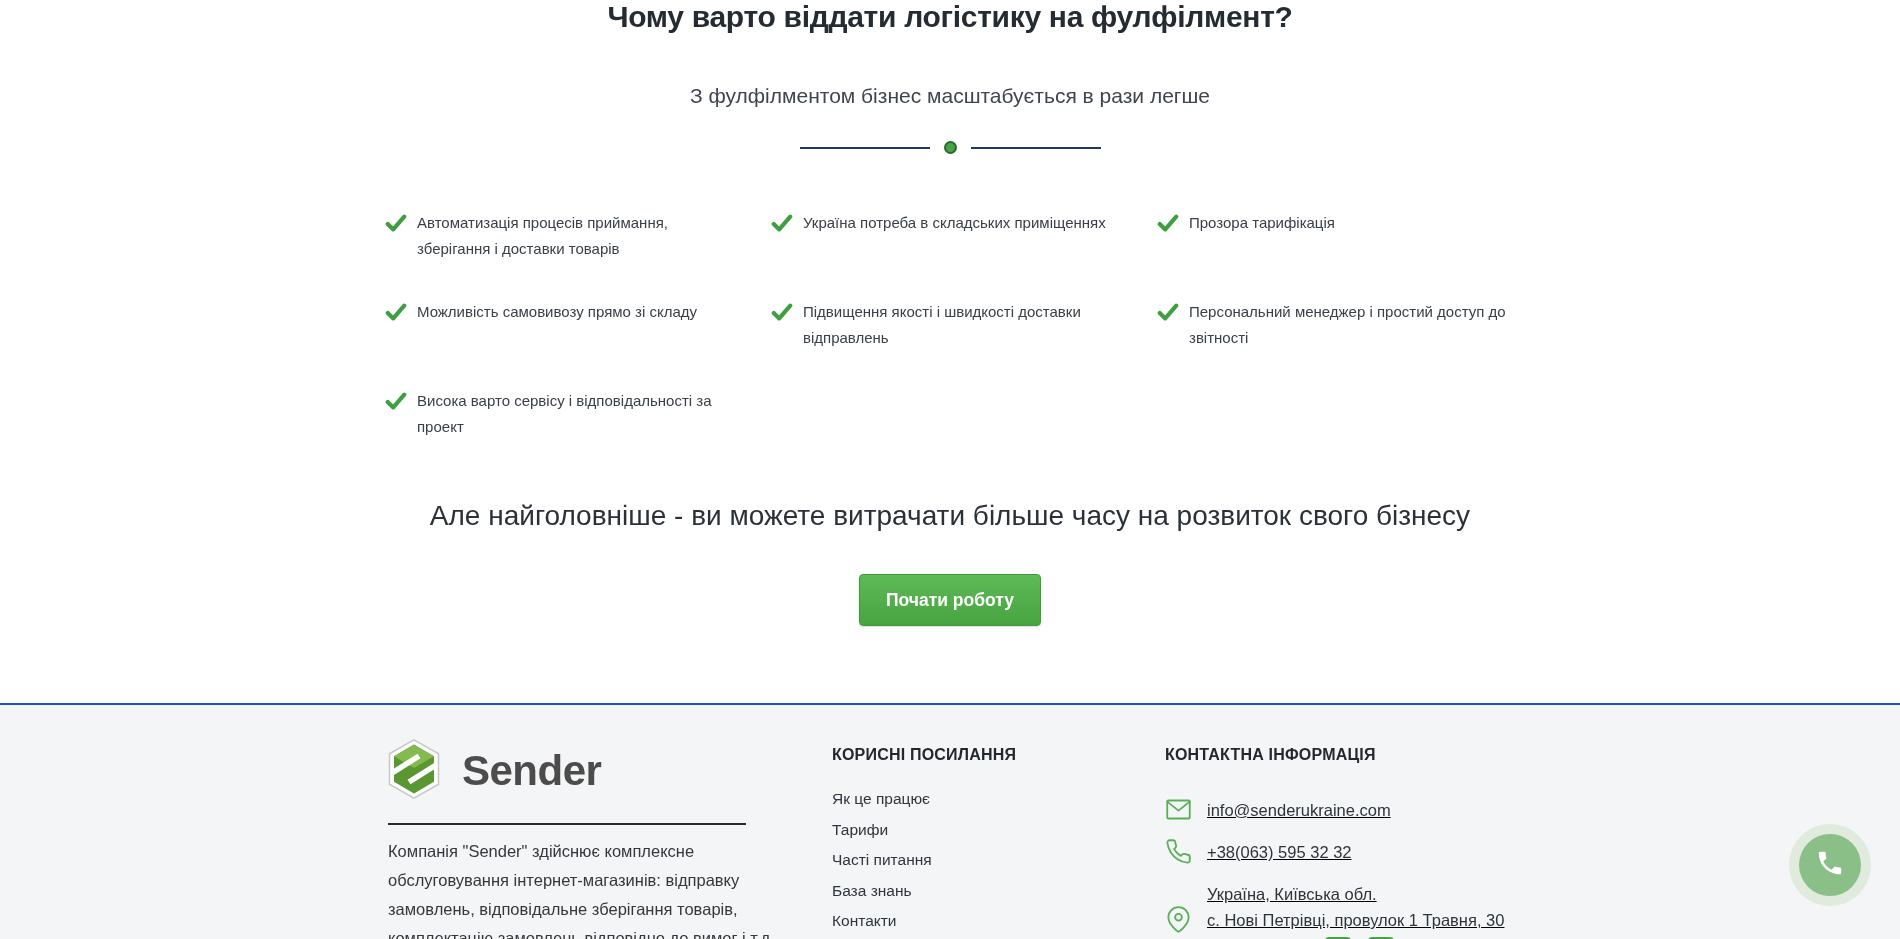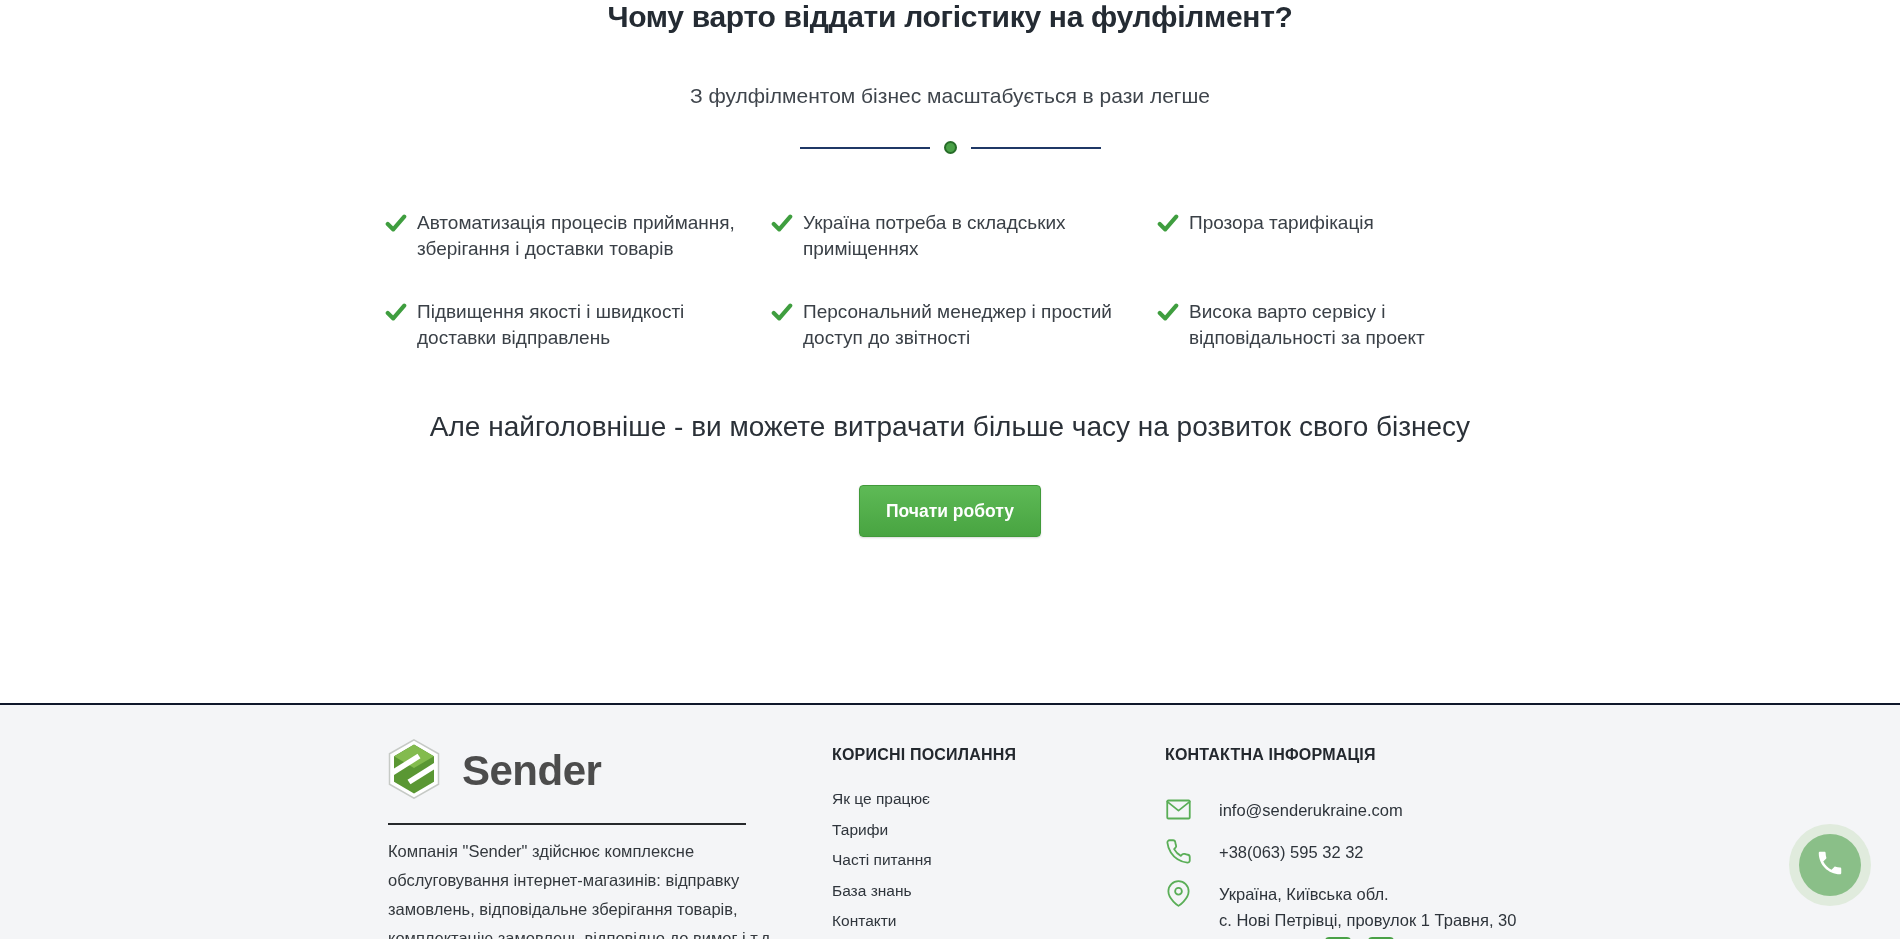--- a/index.html
+++ b/index.html
@@ -17,50 +17,50 @@
   .divider .line { width:130px; height:2px; background:#1f3866; }
   .divider .dot  { width:13px; height:13px; border-radius:50%; background:#4aa147;
                    border:2px solid #266c28; margin:0 14px; }
 
   .benefits { width:1130px; margin:56px auto 0; display:grid;
               grid-template-columns:1fr 1fr 1fr; column-gap:28px; row-gap:37px;
               text-align:left; }
   .benefit { display:flex; align-items:flex-start; gap:10px; }
   .check { flex:0 0 22px; width:22px; height:22px; margin-top:2px; }
   .check svg { display:block; }
-  .benefit-text { font-size:19px; line-height:26px; color:#3a4047; }
+  .benefit-text { font-size:15px; line-height:26px; color:#3a4047; }
 
   .statement { margin-top:60px; font-size:28px; font-weight:300; color:#2b3138; }
 
   .cta-button { display:block; margin:42px auto 0; height:52px; padding:0 26px;
                 background:linear-gradient(#5eba56,#48a441); border:1px solid #419a3a;
                 border-radius:4px; color:#fff; font-size:17.5px; font-weight:700;
                 font-family:"Liberation Sans", sans-serif; cursor:pointer;
                 box-shadow:0 1px 2px rgba(0,0,0,.15); }
 
   
   .footer { position:absolute; left:0; top:703px; width:1900px; height:236px;
-            background:#f4f5f7; border-top:2px solid #0f172a; }
+            background:#f4f5f7; border-top:2px solid #1d4ed8; }
 
   .brand-col { position:absolute; left:388px; top:34px; width:430px; }
   .brand-row { display:flex; align-items:center; gap:22px; }
   .brand-name { font-size:42px; font-weight:700; color:#4c4c4c; letter-spacing:-0.5px; }
   .brand-divider { width:358px; height:2px; background:#26292c; margin-top:20px; }
   .brand-desc { margin-top:12px; width:430px; font-size:16.5px; line-height:29px;
                 color:#33383d; white-space:pre-line; }
 
   .links-col { position:absolute; left:832px; top:41px; }
   .col-heading { font-size:16px; font-weight:700; color:#23282e; letter-spacing:0.2px; }
   .links-list { margin-top:26px; display:flex; flex-direction:column; }
   .flink { font-size:15.5px; color:#2f353c; text-decoration:none; margin-bottom:12.5px;
            display:inline-block; cursor:pointer; }
 
   .contact-col { position:absolute; left:1165px; top:41px; width:420px; }
   .contact-rows { margin-top:32px; display:flex; flex-direction:column; gap:15px; }
-  .contact-row { display:flex; align-items:flex-start; gap:27px; }
+  .contact-row { display:flex; align-items:flex-end; gap:15px;text-decoration:underline; }
   .contact-row .cicon { flex:0 0 27px; width:27px; height:27px; }
   .contact-text { font-size:16.5px; color:#2e343b; line-height:26px; padding-top:1px;
                   text-decoration:none; }
 
   .social-stub { position:absolute; top:232px; width:26px; height:26px;
                  border-radius:4px; background:#4aa147; }
   .social-1 { left:1325px; }
   .social-2 { left:1368px; }
 
   
@@ -100,20 +100,28 @@
         </span>
       <span class="benefit-text">Україна потреба в складських приміщеннях</span>
     </div>
     <div class="benefit">
       <span class="check">
           <svg width="22" height="22" viewBox="0 0 24 24">
             <path d="M3 13l6 6L21 5" fill="none" stroke="#3f9e3f" stroke-width="4.5" stroke-linecap="round" stroke-linejoin="round"></path>
           </svg>
         </span>
       <span class="benefit-text">Прозора тарифікація</span>
+    </div>
+    <div class="benefit">
+      <span class="check">
+          <svg width="22" height="22" viewBox="0 0 24 24">
+            <path d="M3 13l6 6L21 5" fill="none" stroke="#3f9e3f" stroke-width="4.5" stroke-linecap="round" stroke-linejoin="round"></path>
+          </svg>
+        </span>
+      <span class="benefit-text">Можливість самовивозу прямо зі складу</span>
     </div>
     <div class="benefit">
       <span class="check">
           <svg width="22" height="22" viewBox="0 0 24 24">
             <path d="M3 13l6 6L21 5" fill="none" stroke="#3f9e3f" stroke-width="4.5" stroke-linecap="round" stroke-linejoin="round"></path>
           </svg>
         </span>
       <span class="benefit-text">Підвищення якості і швидкості доставки відправлень</span>
     </div>
     <div class="benefit">

